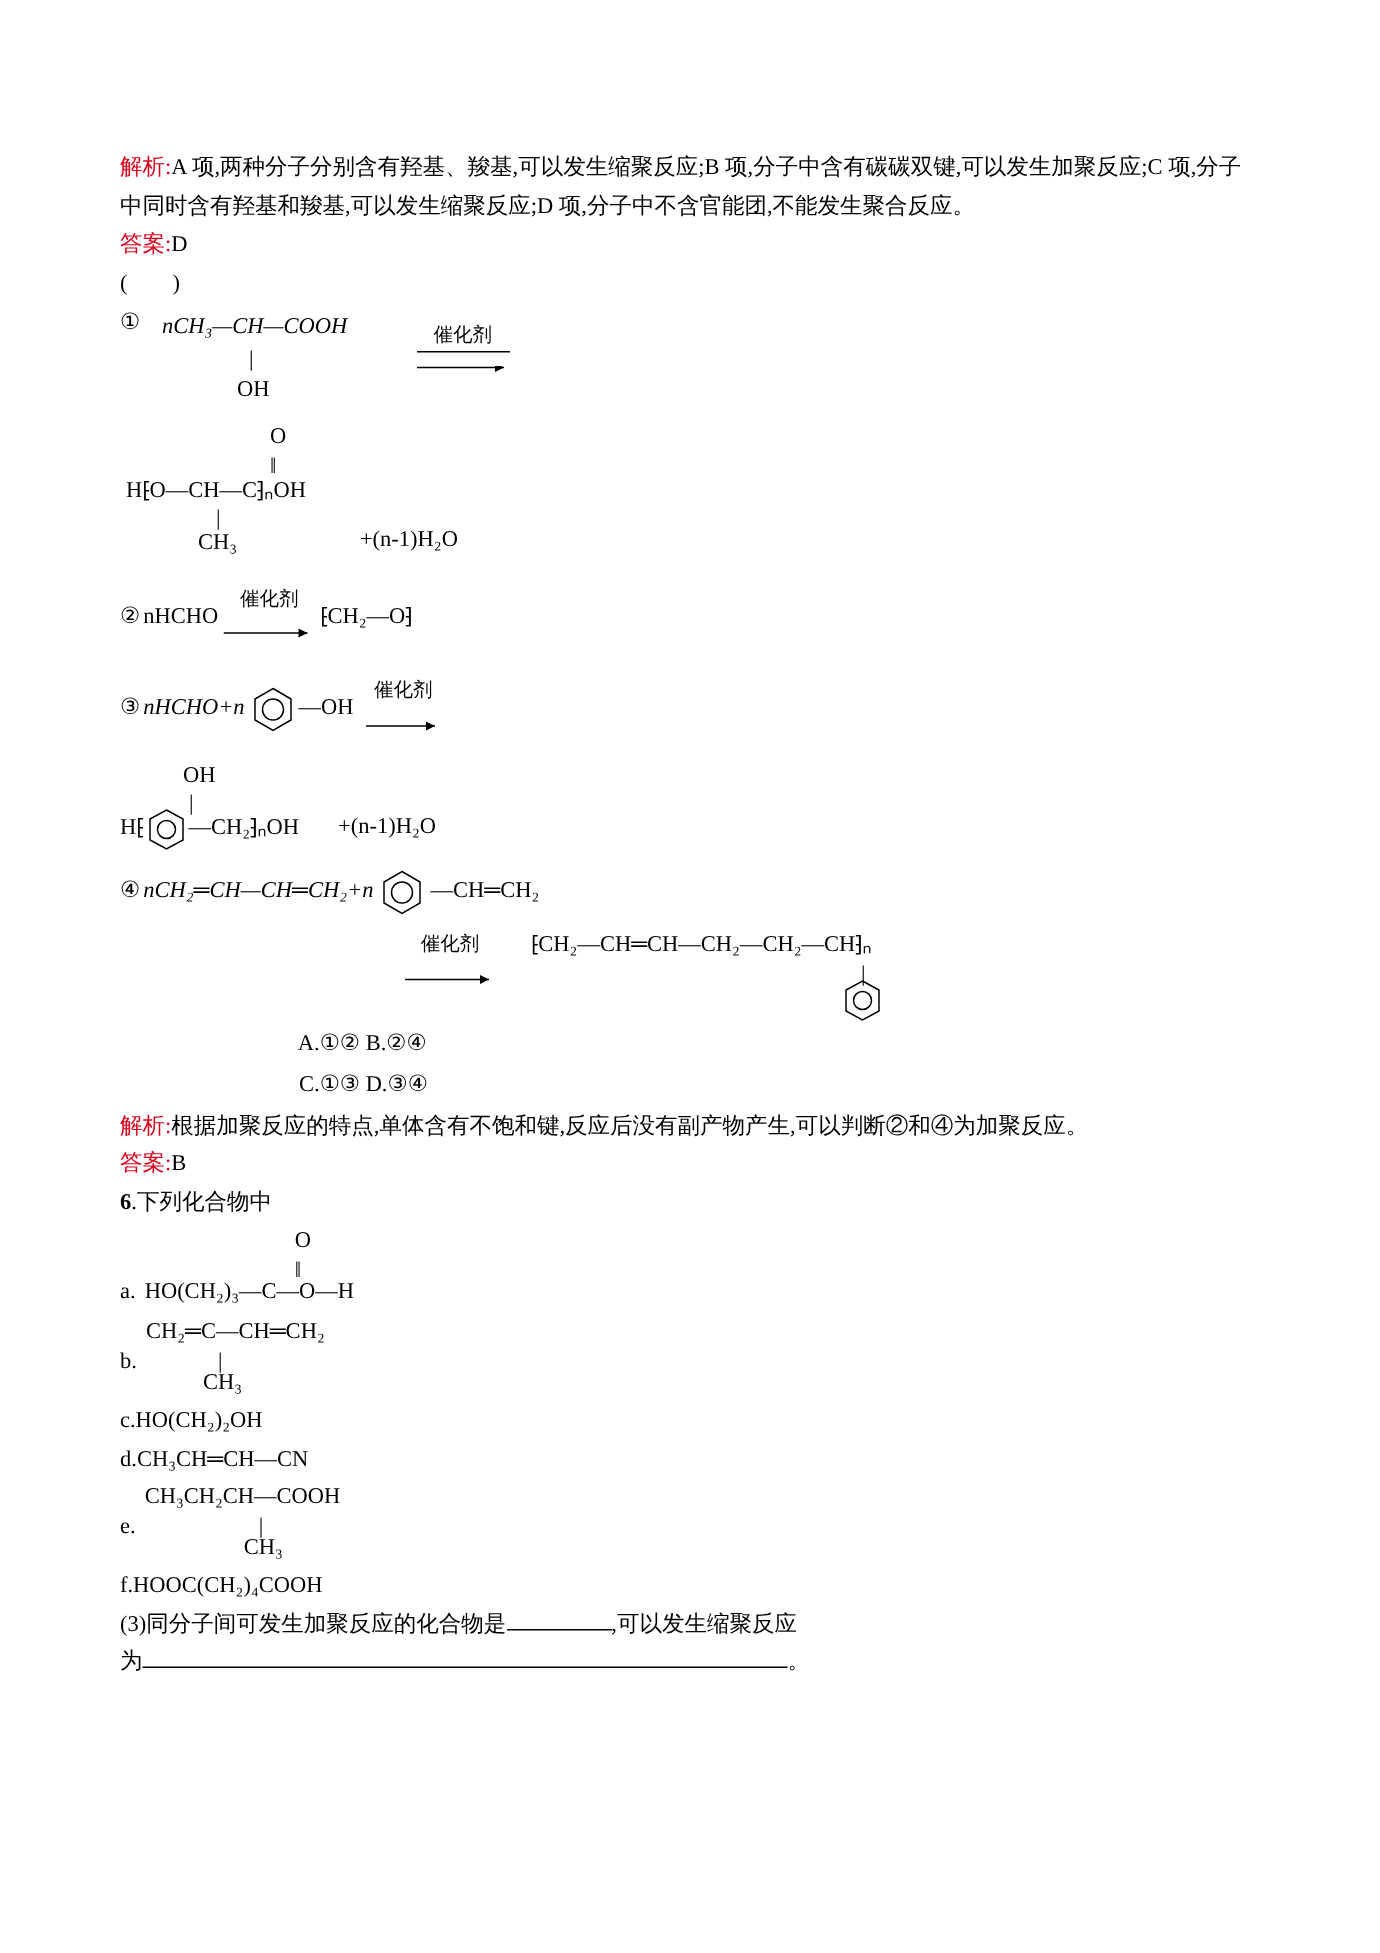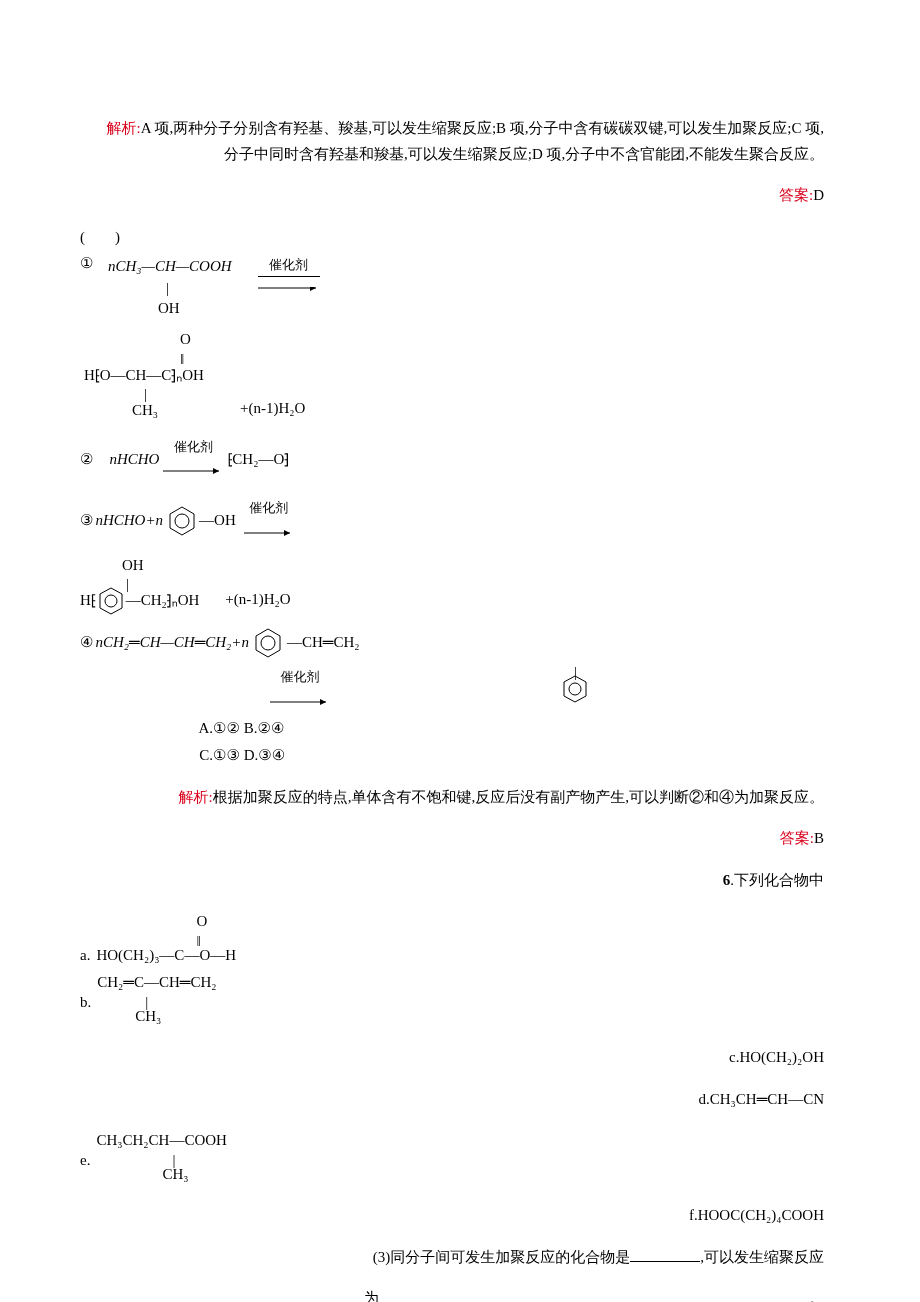--- a/index.html
+++ b/index.html
@@ -7,41 +7,41 @@
     font-size: 15px;
     line-height: 1.7;
     width: 920px;
     margin: 0;
     padding: 100px 80px 60px 80px;
     box-sizing: border-box;
     color: #000;
     background: #fff;
   }
   .red { color: #d9001b; }
-  .line { margin: 16px; text-align: right; }
+  .line { margin: 0; }
   svg { vertical-align: middle; }
   .options-row { margin: 2px 0; }
   .opt { display: inline-block; text-align: right; }
   .optA { width: 160px; }
   .blank { display: inline-block; border-bottom: 1px solid #000; }
   .qrow { display: flex; justify-content: space-between; align-items: baseline; }
   .paren { white-space: nowrap; }
 </style>
 </head>
 <body>
 
 <p class="line"><span class="red">解析:</span><span>A 项,两种分子分别含有羟基、羧基,可以发生缩聚反应;B 项,分子中含有碳碳双键,可以发生加聚反应;C 项,分子中同时含有羟基和羧基,可以发生缩聚反应;D 项,分子中不含官能团,不能发生聚合反应。</span></p>
 <p class="line"><span class="red">答案:</span><span>D</span></p>
 
 <div class="qrow">
   <span class="paren">(　　)</span>
 </div>
 
 <div style="margin-top:4px;">
-  <div style="display:flex; align-items:flex-start;">
+  <div style="display:flex; align-items:center;gap:20px;">
     <div style="margin-left:28px;">
       <div style="font-style:italic;"><span>nCH₃—CH—COOH</span></div>
       <div style="position:relative; height:16px;">
           <span style="position:absolute; left:58px; top:-4px;">|</span>
         </div>
       <div style="margin-left:50px;"><span>OH</span></div>
     </div>
     <div style="margin-left:26px; margin-bottom:6px;">
       <div style="font-size:13px; text-align:center; border-bottom:1px solid #000; padding:0 6px;">催化剂</div>
       <svg width="62" height="8">
@@ -65,21 +65,21 @@
           <span style="position:absolute; left:60px; top:-6px;">|</span>
         </div>
       <div style="margin-left:48px;"><span>CH₃</span></div>
     </div>
     <div style="margin-left:36px; margin-bottom:2px;"><span>+(n-1)H₂O</span></div>
   </div>
 </div>
 
 <div style="margin-top:12px; display:flex; align-items:center;">
   <span>②</span>
-  <span style="font-style:italic; margin-left:16px;">nHCHO</span>
+  <span style="margin-left:2px;">nHCHO</span>
   <span style="display:inline-block; margin:0 4px;">
     <span style="display:block; font-size:13px; text-align:center;">催化剂</span>
     <svg width="60" height="8">
         <line x1="0" y1="4" x2="56" y2="4" stroke="#000"></line>
         <polygon points="56,4 50,1 50,7" fill="#000"></polygon>
       </svg>
   </span>
   <span>⁅CH₂—O⁆</span>
 </div>
 
@@ -135,20 +135,21 @@
   <div style="margin-left:190px;">
     <div style="display:inline-block;">
       <span style="display:block; font-size:13px; text-align:center;">催化剂</span>
       <svg width="60" height="8">
           <line x1="0" y1="4" x2="56" y2="4" stroke="#000"></line>
           <polygon points="56,4 50,1 50,7" fill="#000"></polygon>
         </svg>
     </div>
   </div>
   <div style="margin-left:24px;">
+    <div><span>⁅CH₂—CH═CH—CH₂—CH₂—CH⁆ₙ</span></div>
     <div style="position:relative; height:8px;">
         <span style="position:absolute; left:220px; top:-6px;">|</span>
       </div>
     <div style="margin-left:206px;">
       <svg width="30" height="30">
         <polygon points="15,2 26,8 26,22 15,28 4,22 4,8" fill="none" stroke="#000"></polygon>
         <circle cx="15" cy="15" r="6" fill="none" stroke="#000"></circle>
       </svg>
     </div>
   </div>

